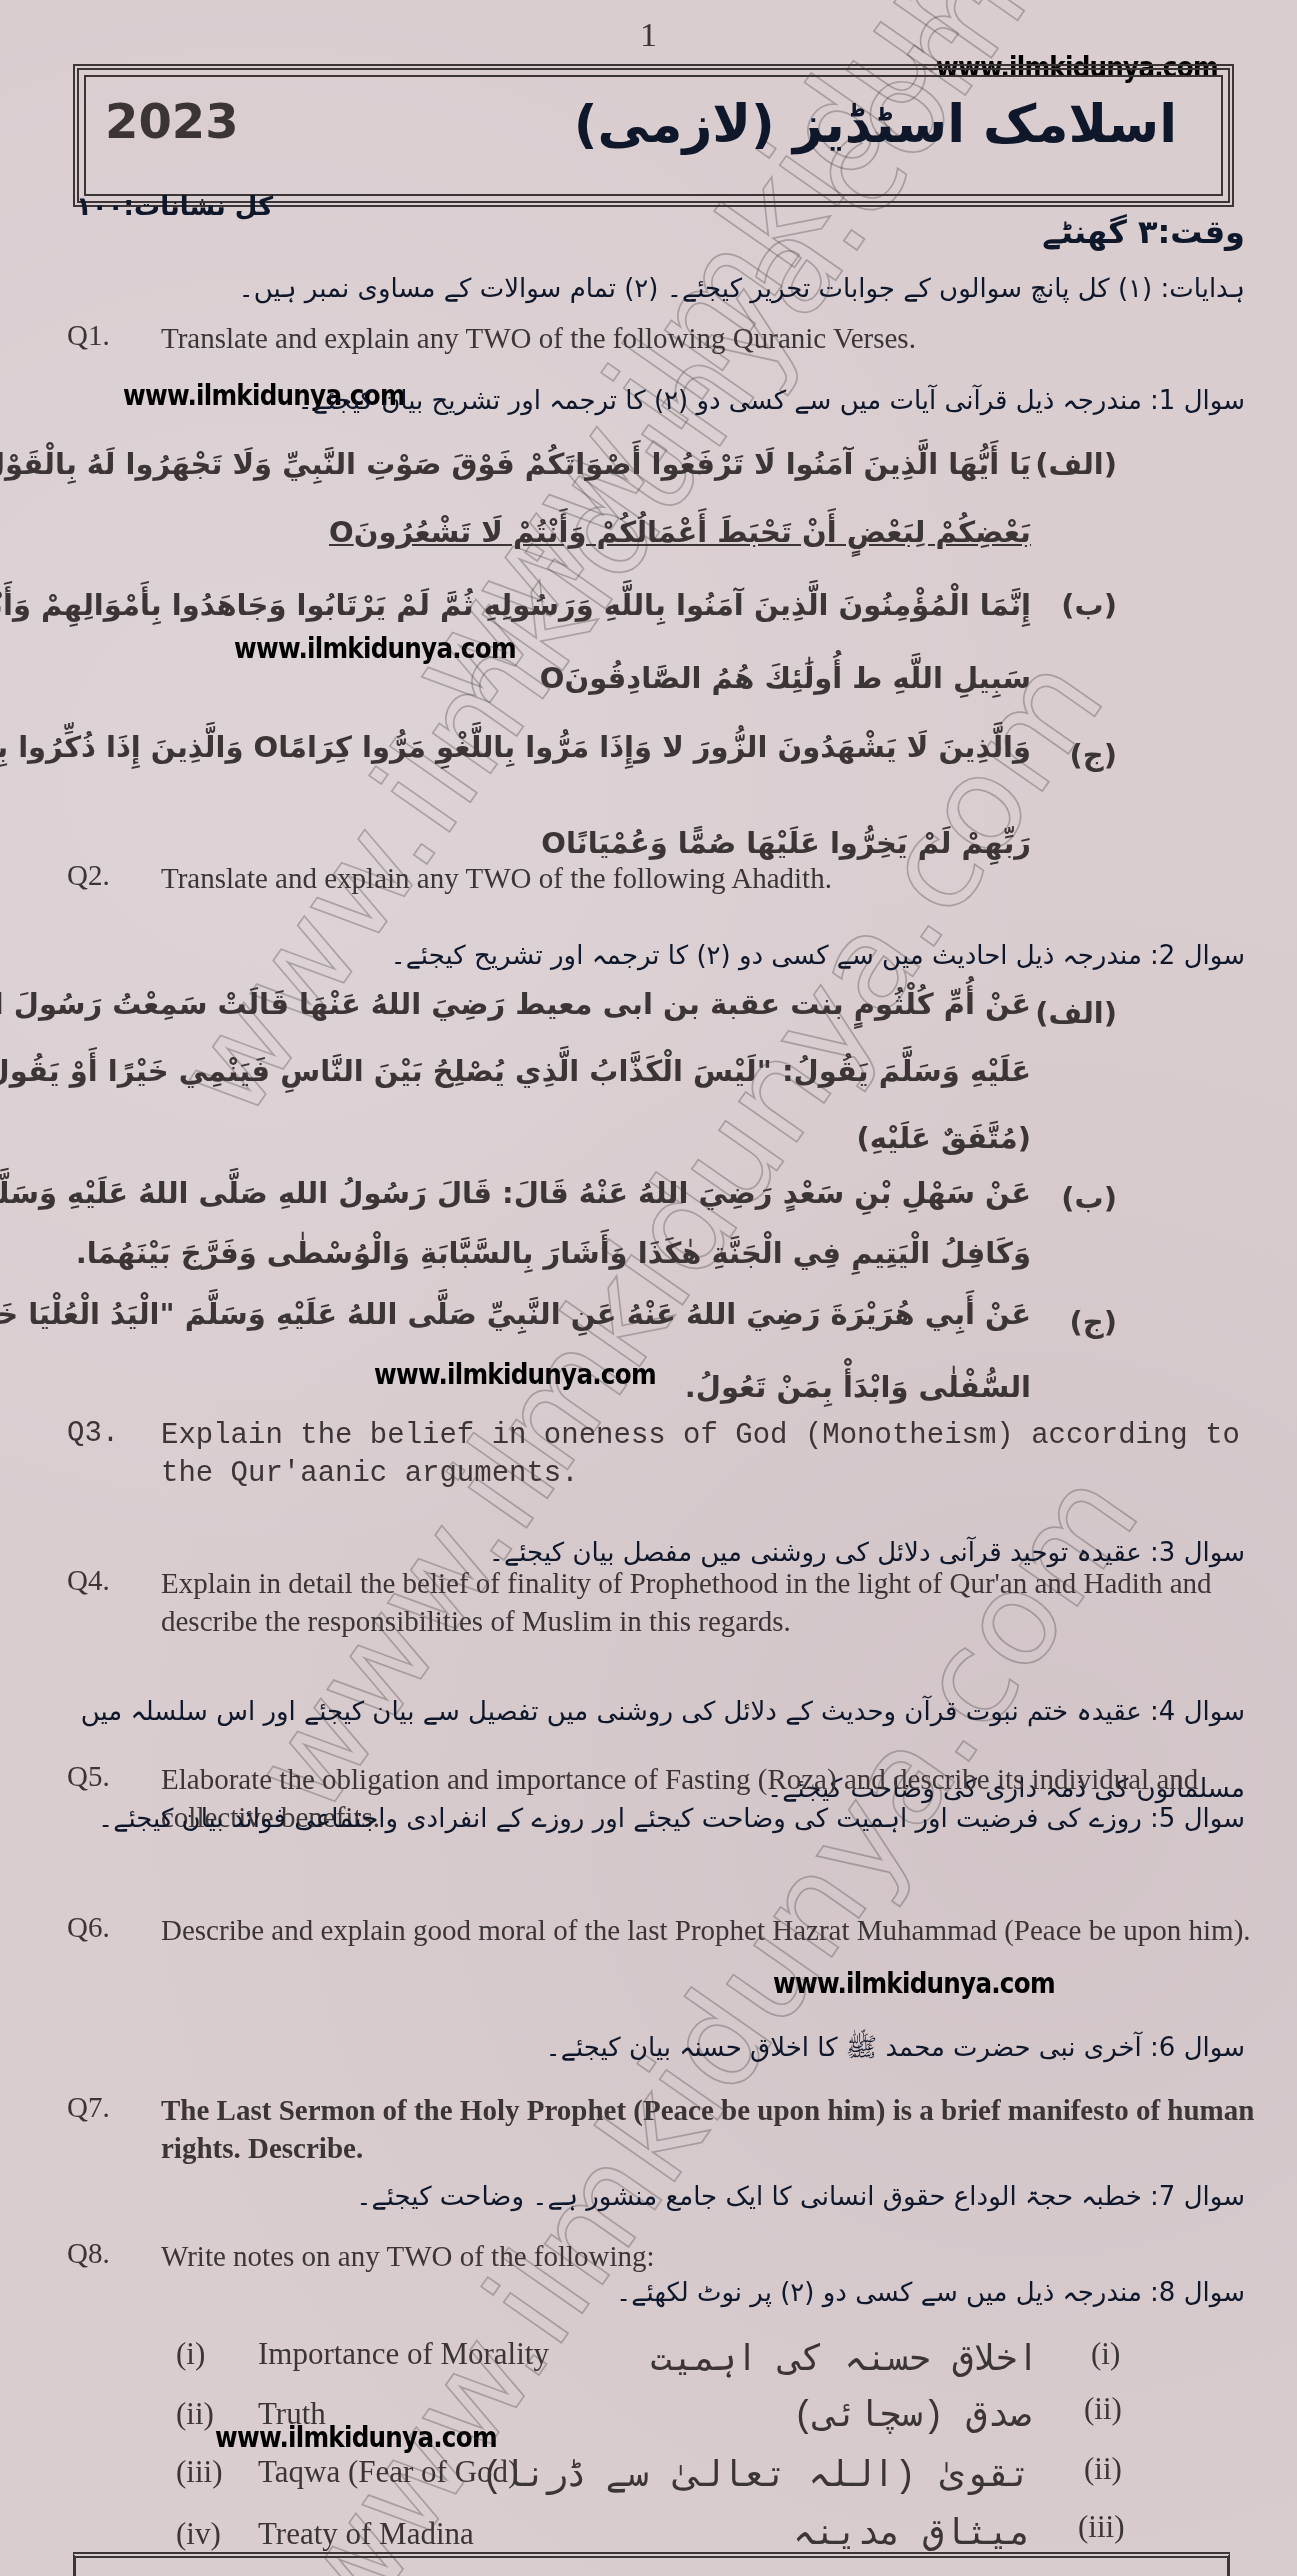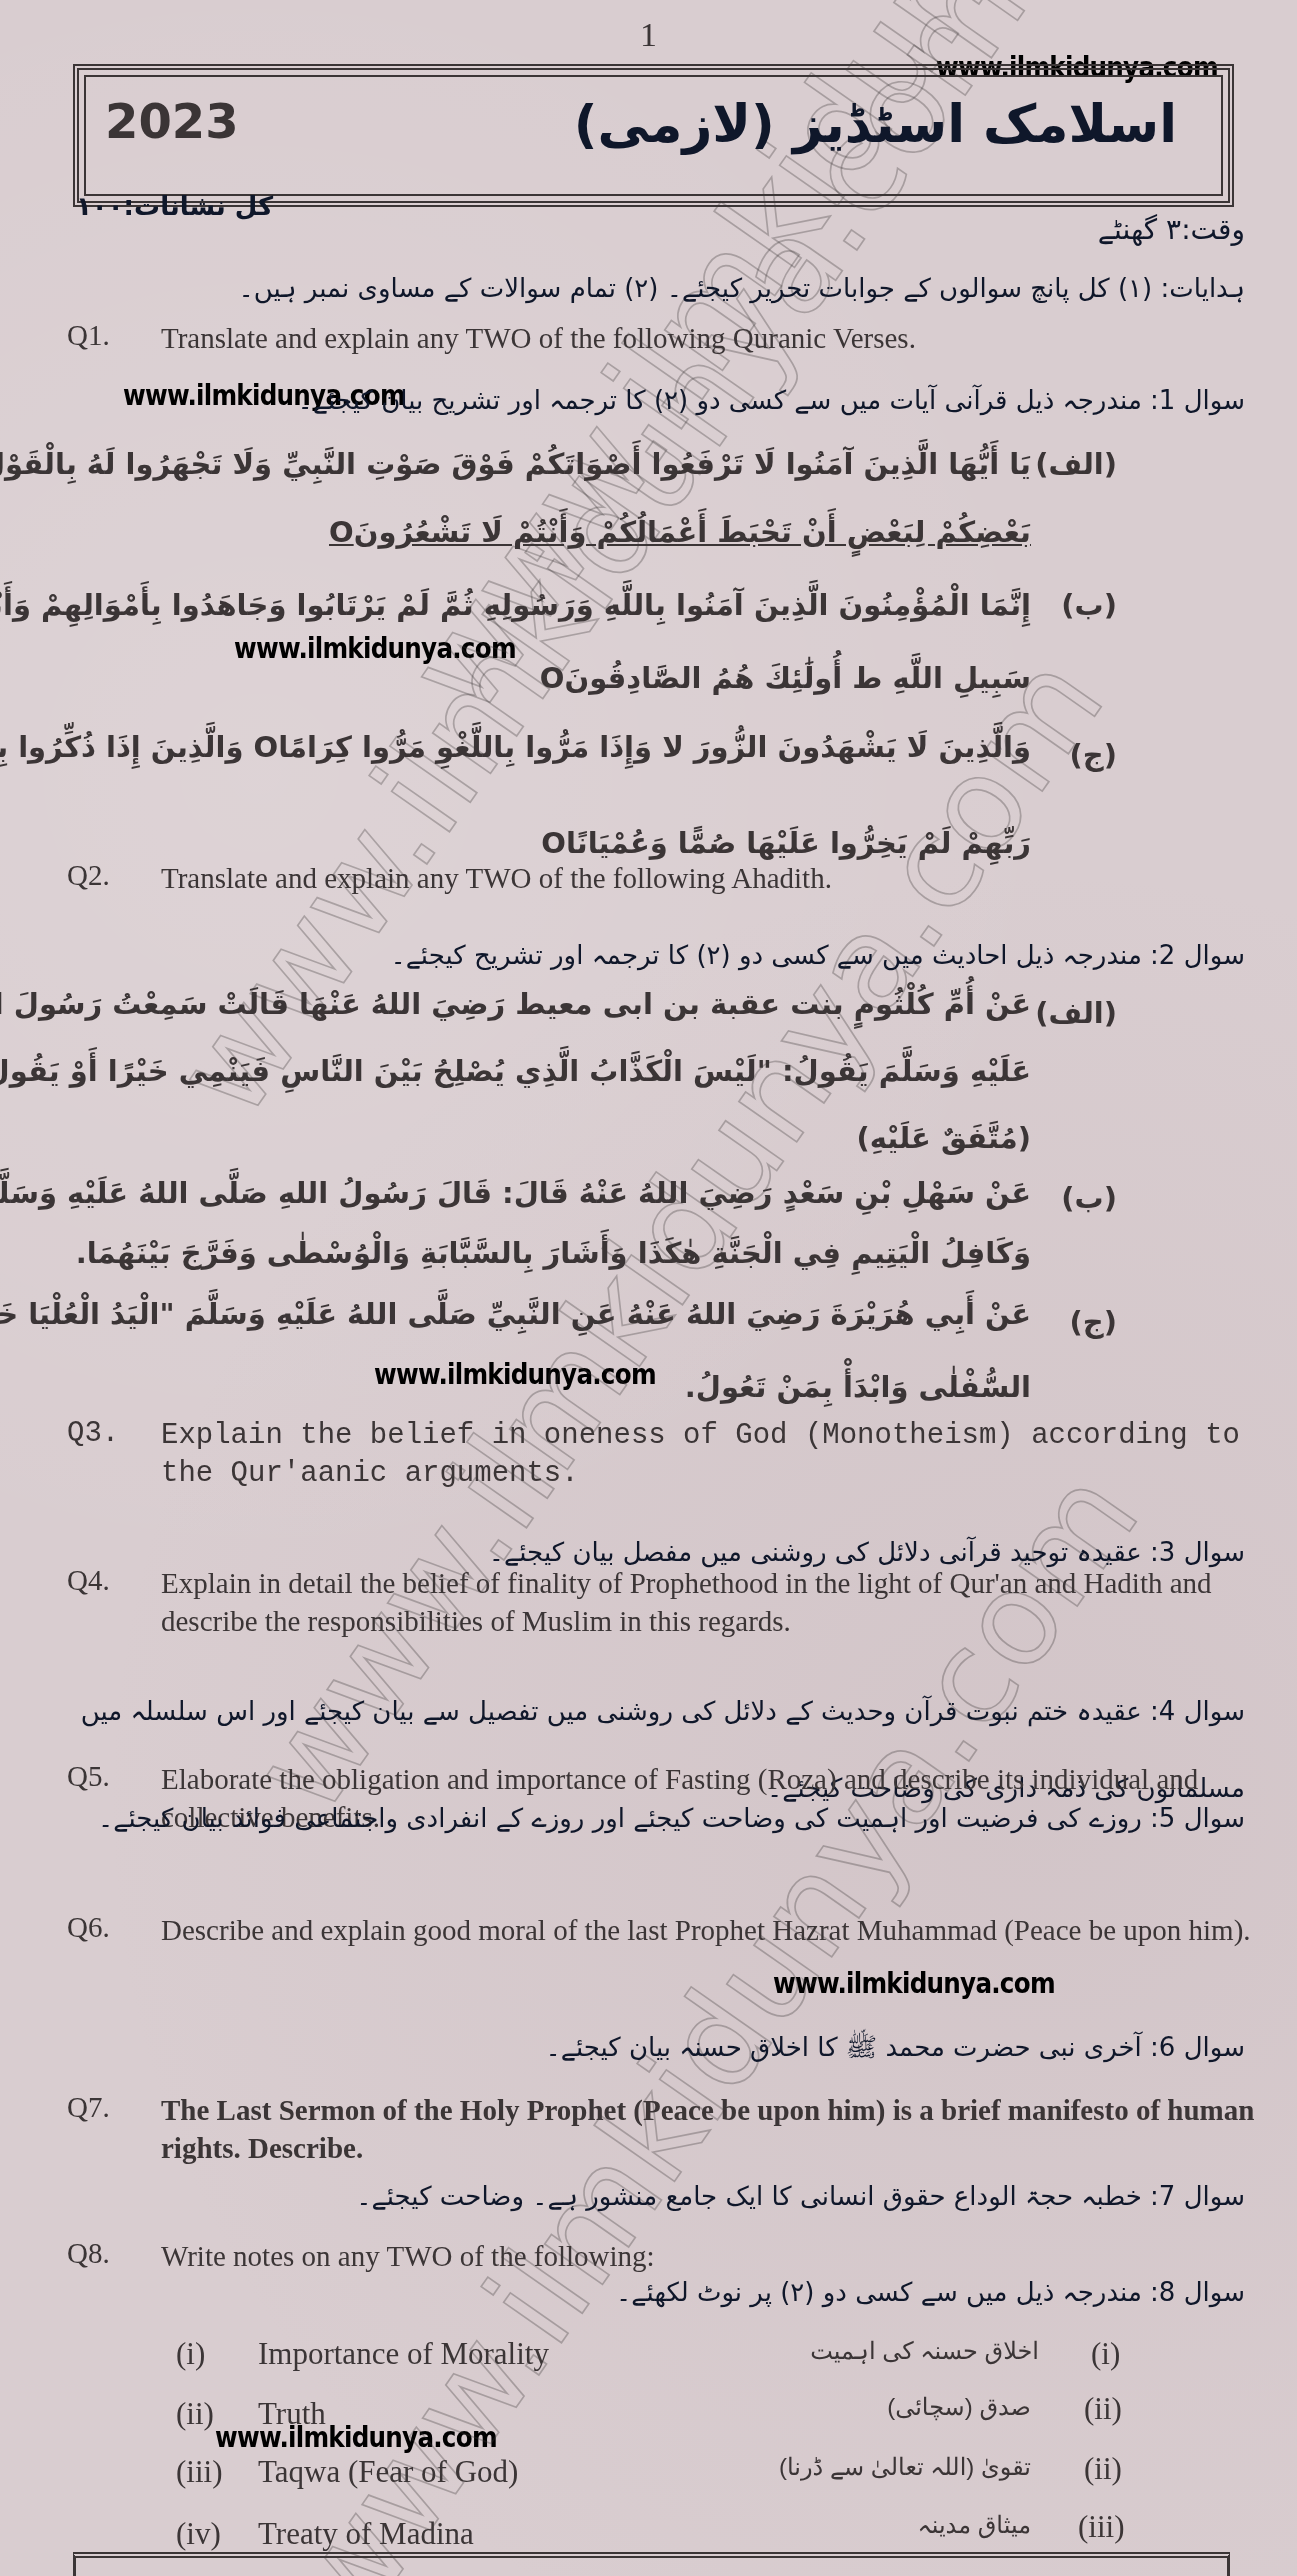--- a/index.html
+++ b/index.html
@@ -15,31 +15,31 @@
   }
   .abs { position: absolute; }
   .page-num { left: 640px; top: 15.5px; font-size: 34px; color: #3b3536; }
   .wm-black { font-family: "DejaVu Sans", sans-serif; font-weight: bold; color: #000; font-size: 29px; letter-spacing: -0.9px; transform: scaleX(0.85); transform-origin: left top; white-space: nowrap; }
   .frame-outer { left: 73px; top: 64px; width: 1149px; height: 131px; border: 5.2px double #3b3536; border-width: 6px; border-style: double; }
   .frame-inner { position:absolute; left: 5.2px; top: 5.2px; right: 5.2px; bottom: 5.2px; border: 2.6px solid #3b3536; }
   .year { left: 105px; top: 93px; font-family: "DejaVu Sans", sans-serif; font-weight: bold; font-size: 48px; color: #3b3536; }
   .urdu { direction: rtl; font-family: "DejaVu Sans", sans-serif; color: #0f172a; white-space: nowrap; }
   .title-ur { right: 120px; top: 94px; font-size: 52px; font-weight: bold; }
   .marks-ur { left: 76px; top: 191px; font-size: 26px; font-weight: bold; }
-  .time-ur { right: 52px; top: 213px; font-size: 28px; font-weight: normal; }
+  .time-ur { right: 52px; top: 213px; font-size: 32px; font-weight: bold; }
   .instr-ur { right: 52px; top: 273px; font-size: 26px; }
   .q { left: 67px; font-size: 29px; color: #3b3536; }
   .q .qn { display: inline-block; width: 94px; }
   .q .qt { position: absolute; left: 94px; width: 1108px; line-height: 38px; }
   .qur { right: 52px; font-size: 26px; }
   .ar { right: 133px; font-size: 29px; font-weight: bold; direction: rtl; font-family: "DejaVu Sans", sans-serif; white-space: nowrap; color: #3b3536; }
   .ar-label { font-size: 29px; font-weight: bold; direction: rtl; font-family: "DejaVu Sans", sans-serif; color: #3b3536; }
   .item-en { left: 176px; font-size: 31px; }
   .item-en .rn { display: inline-block; width: 82px; }
-  .item-ur { font-size: 24px; direction: rtl; font-family: Liberation Sans, sans-serif; white-space: nowrap; }
+  .item-ur { font-size: 36px; direction: rtl; font-family: Liberation Mono, monospace; white-space: nowrap; }
   .diag-wm {
     left: 197px; top: 1941px; font-family: "DejaVu Sans", sans-serif; font-size: 129px;
     color: transparent; -webkit-text-stroke: 1.7px rgba(60,55,56,0.45);
     transform: rotate(-55deg); transform-origin: left top; white-space: nowrap; opacity: 0.7;
   }
   .bottom-frame { left: 73px; top: 2552px; width: 1151px; height: 34px; border-top: 6px double #3b3536; border-left: 3.4px solid #3b3536; border-right: 3.4px solid #3b3536; }
 </style>
 </head>
 <body>
 

